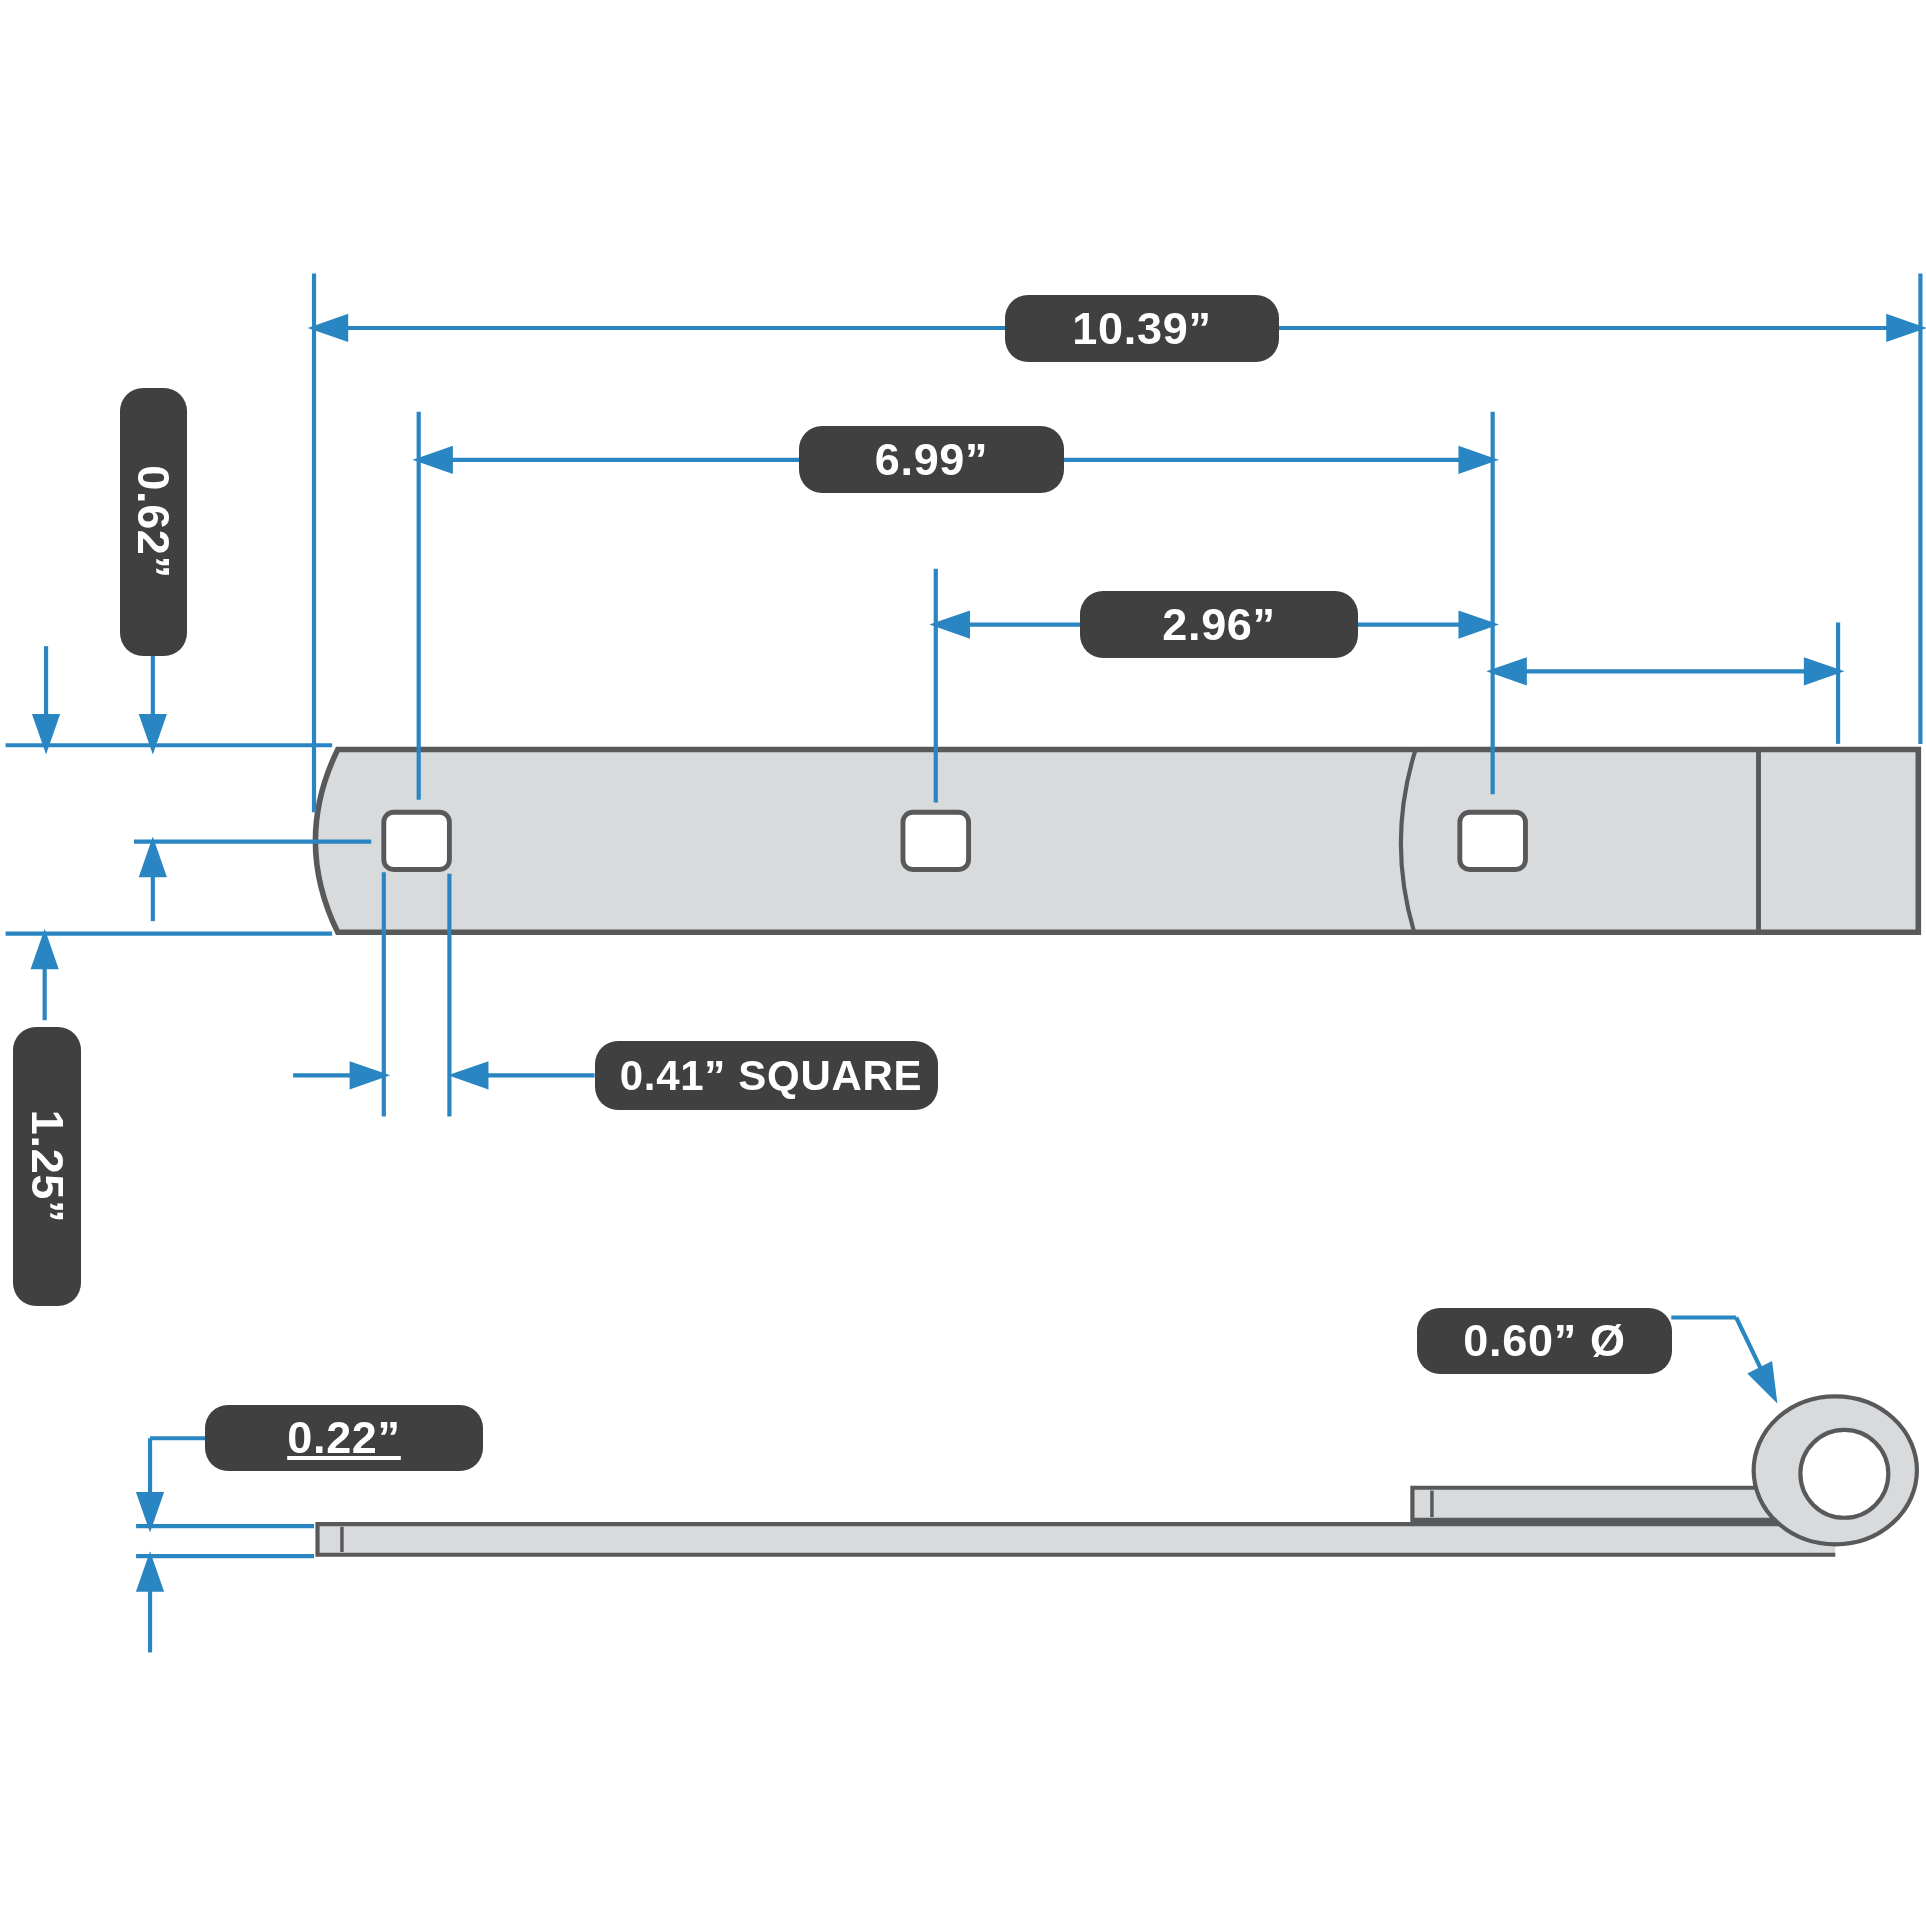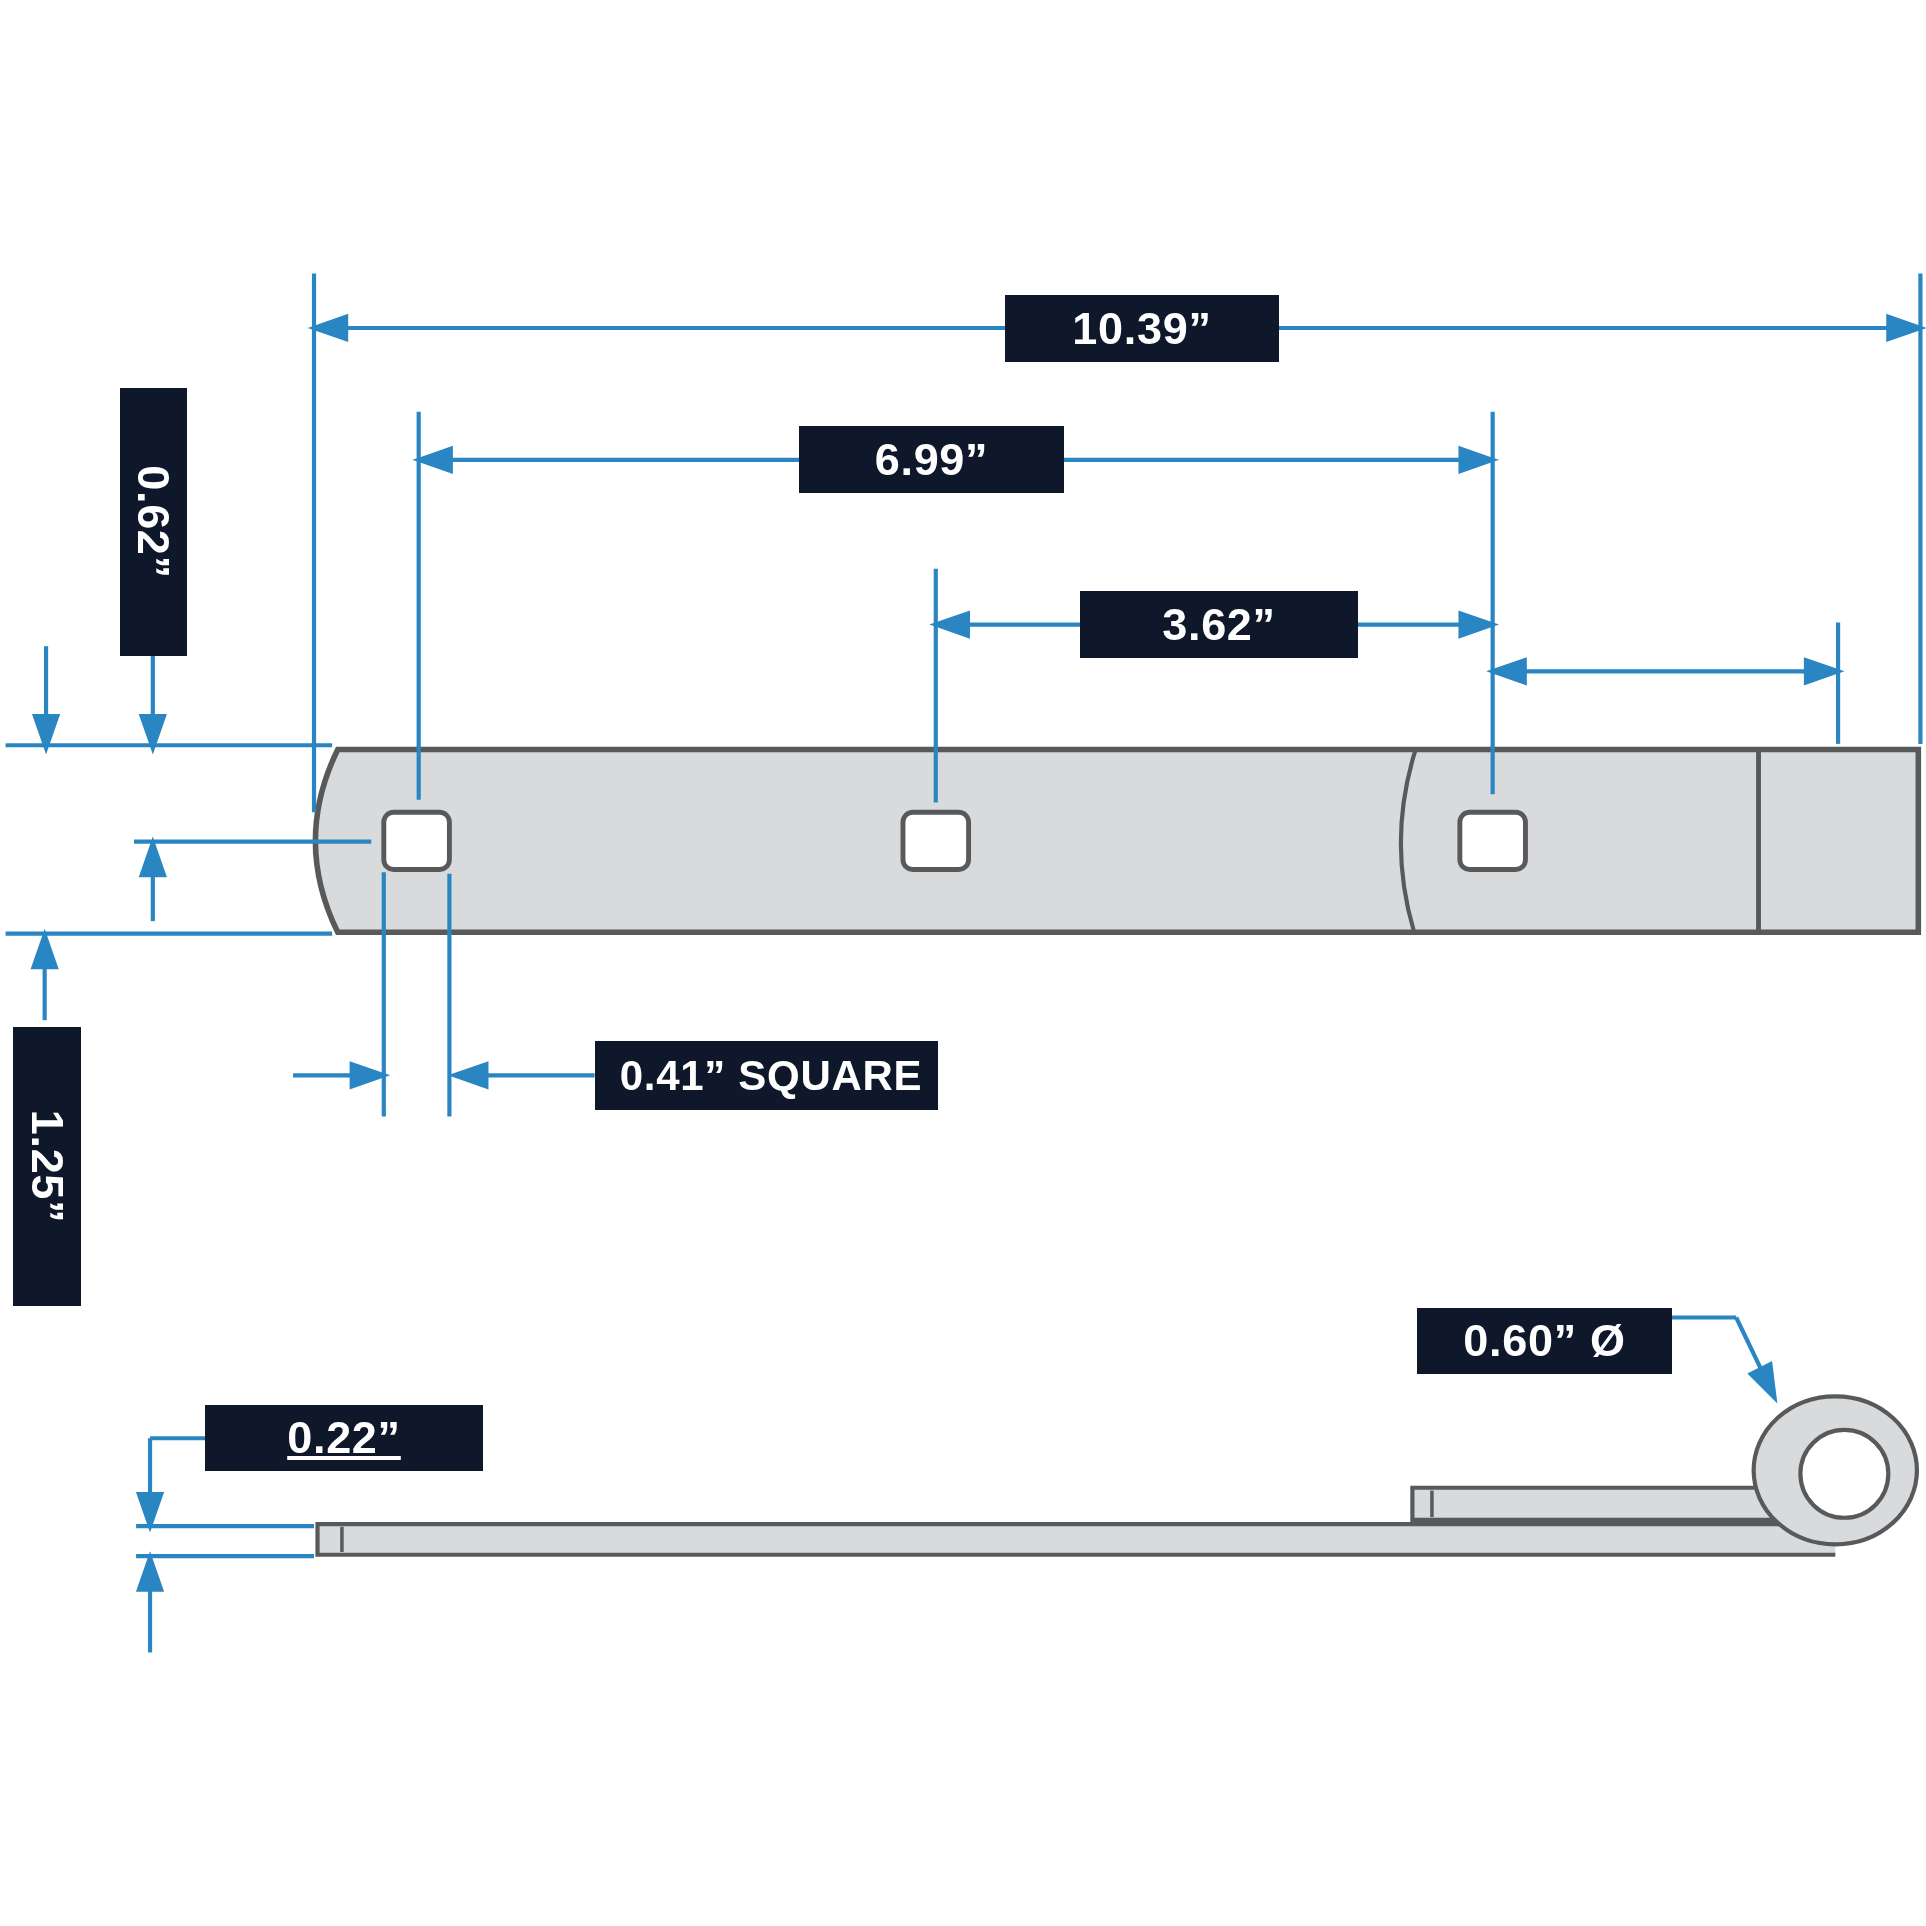--- a/index.html
+++ b/index.html
@@ -1,21 +1,21 @@
 <!DOCTYPE html>
 <html style="font-size:11px"><head>
 <meta charset="utf-8">
 <style>
   html,body{margin:0;padding:0;background:#ffffff;}
   #page{position:relative;width:1926px;height:1926px;background:#ffffff;
         font-family:"Liberation Sans", sans-serif;overflow:hidden;}
   #drawing{position:absolute;left:0;top:0;}
-  .dim-label{position:absolute;background:#0f172a;color:#ffffff;
+  .dim-label{position:absolute;background:#404040;color:#ffffff;
              display:flex;align-items:center;justify-content:center;
-             font-weight:bold;font-size:45px;letter-spacing:0.7px;white-space:nowrap;}
+             font-weight:bold;font-size:45px;letter-spacing:0.7px;white-space:nowrap;border-radius:23px;}
   .dim-label.small{font-size:42px;}
   .rot-inner{display:flex;align-items:center;justify-content:center;
              font-weight:bold;transform-origin:0 0;}
 </style>
 </head>
 <body>
 
 <div id="page">
 
   <svg id="drawing" width="1926" height="1926" viewBox="0 0 2760 2760">
@@ -108,21 +108,21 @@
       <line x1="2395" y1="1888" x2="2488" y2="1888"></line>
       <line x1="2488" y1="1888" x2="2526" y2="1967"></line>
       <polygon points="2543,2003 2509,1969 2537,1955"></polygon>
     </g>
   </svg>
 
   <div class="dim-label" style="left:1005px;top:295px;width:274px;height:67px;">10.39”</div>
 
   <div class="dim-label" style="left:799px;top:426px;width:265px;height:67px;text-align:center;">6.99”</div>
 
-  <div class="dim-label" style="left:1080px;top:591px;width:278px;height:67px;">3.62”</div>
+  <div class="dim-label" style="left:1080px;top:591px;width:278px;height:67px;">2.96”</div>
 
 
   <div class="dim-label" style="left:120px;top:388px;width:67px;height:268px;display:block;">
     <div class="rot-inner" style="width:268px;height:67px;transform:rotate(90deg) translate(0,-67px);">0.62”</div>
   </div>
 
   <div class="dim-label" style="left:12.6px;top:1027px;width:68px;height:279px;display:block;">
     <div class="rot-inner" style="width:279px;height:68px;transform:rotate(90deg) translate(0,-68px);">1.25”</div>
   </div>
 

